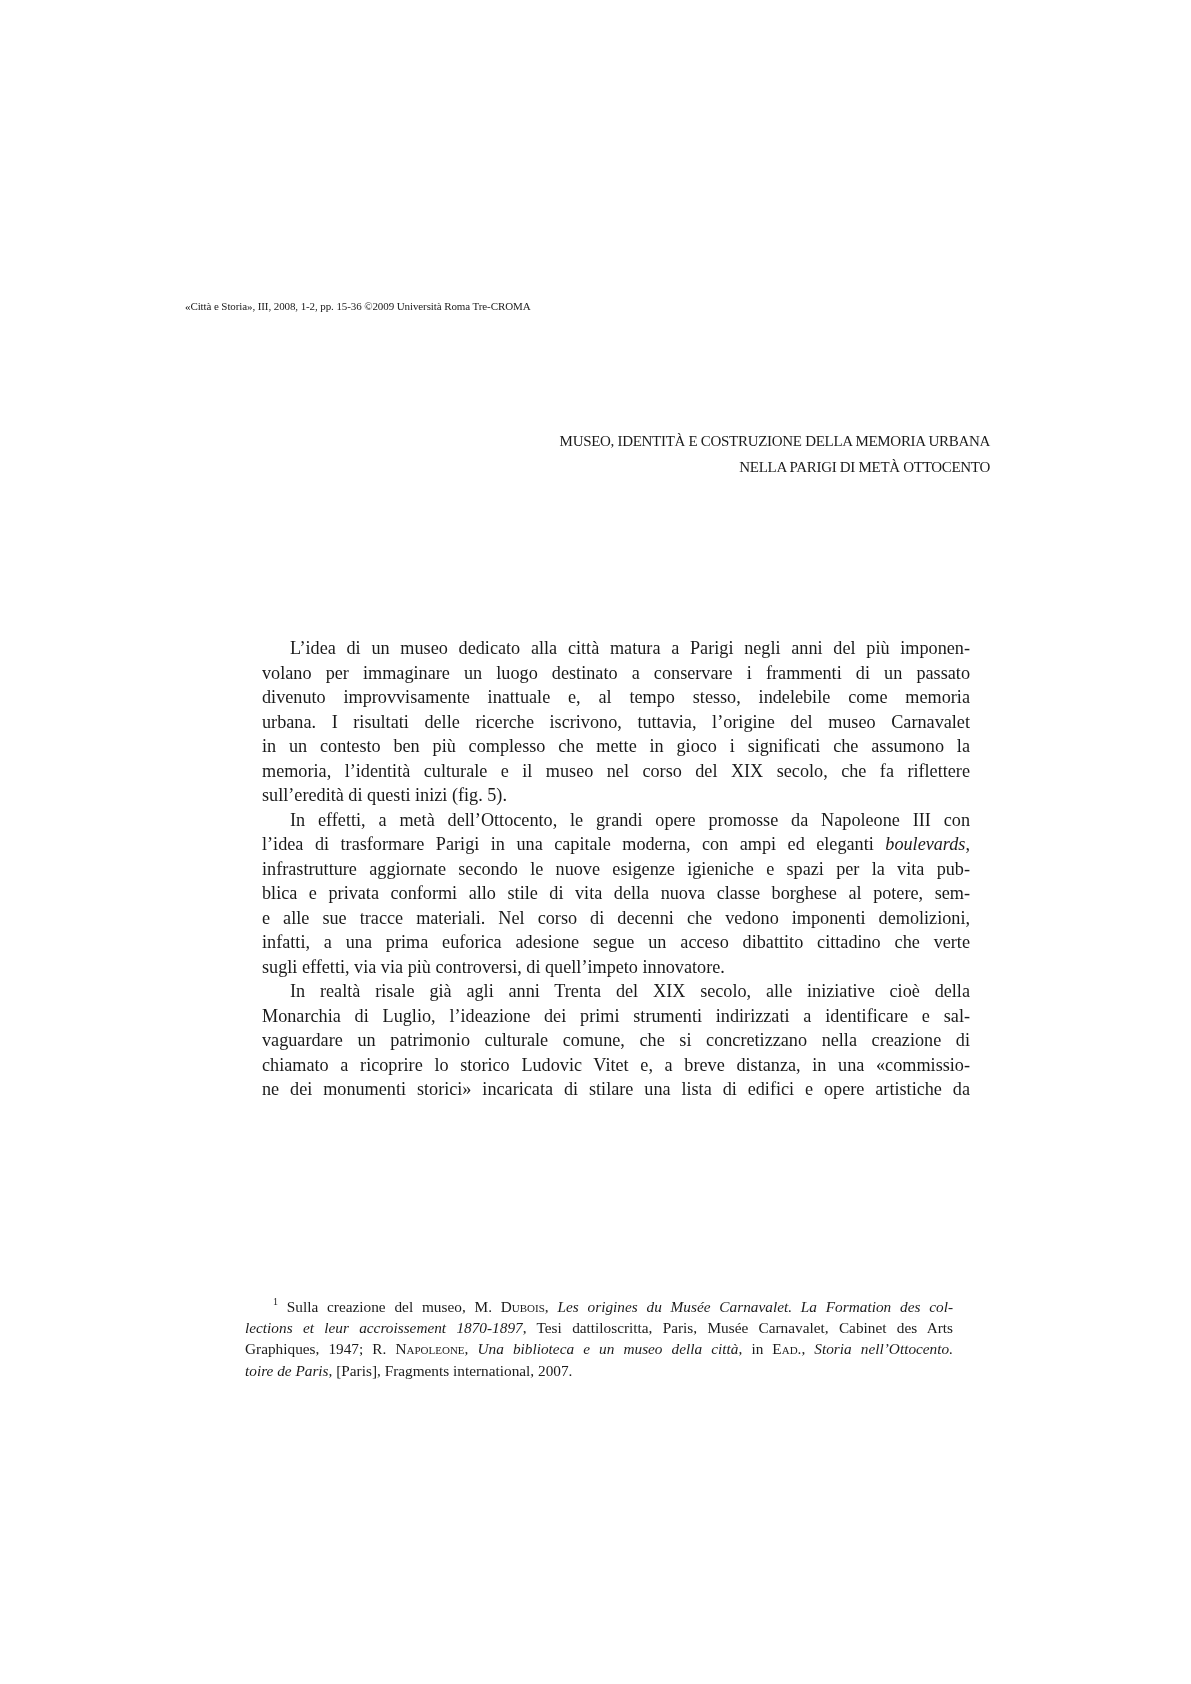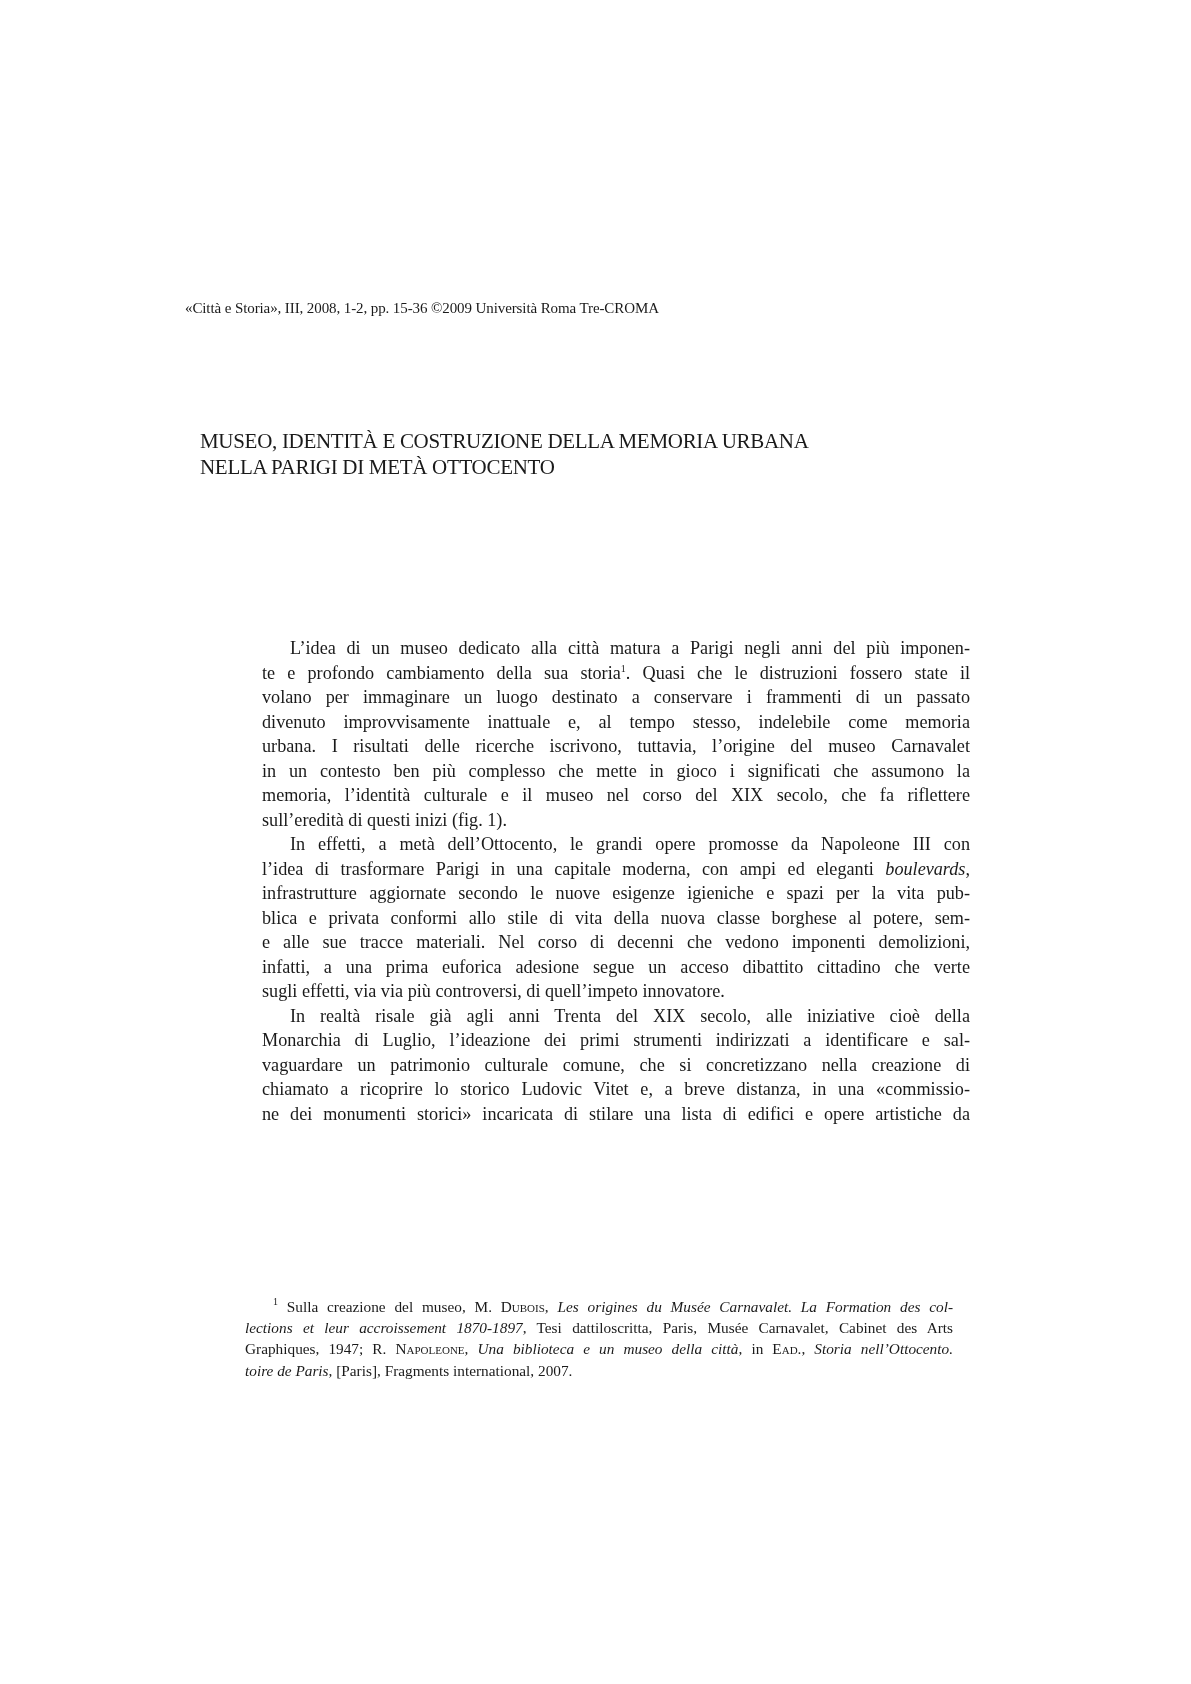--- a/index.html
+++ b/index.html
@@ -1,19 +1,19 @@
 <!DOCTYPE html>
 <html><head>
 <meta charset="utf-8">
 <style>
   html, body { margin:0; padding:0; background:#ffffff; }
   body { width:1191px; height:1684px; position:relative; overflow:hidden;
          font-family:"Liberation Serif","DejaVu Serif",serif; color:#1a1a1a; }
-  .header { position:absolute; left:185px; top:300px; font-size:15px; letter-spacing:-0.1px; white-space:nowrap;font-family:Liberation Serif, serif; }
-  .title { position:absolute; left:200px; width:790px; text-align:left; font-size:21px; letter-spacing:-0.3px; line-height:26px; }
+  .header { position:absolute; left:185px; top:300px; font-size:11px; letter-spacing:-0.1px; white-space:nowrap;font-family:Liberation Serif, serif; }
+  .title { position:absolute; left:200px; width:790px; text-align:right; font-size:15px; letter-spacing:-0.3px; line-height:26px; }
   .title .l1 { display:block; }
   .title .l2 { display:block; }
   .body { position:absolute; left:245px; width:708px; font-size:18.2px;margin-left:17px; }
   .line { display:block; height:24.5px; line-height:24.5px; text-align:justify; text-align-last:justify; white-space:nowrap; }
   .line.last { text-align-last:left; }
   .line.indent { padding-left:28px; }
   .line span.fill { display:block; text-align:justify; text-align-last:justify; white-space:normal; }
   sup { font-size:10px; vertical-align:7px; line-height:0; }
   .fn { position:absolute; left:245px; width:708px; font-size:15.3px;margin-top:13px; }
   .fn .line { height:21.2px; line-height:21.2px; }
@@ -30,38 +30,35 @@
   <span class="l2">NELLA PARIGI DI METÀ OTTOCENTO</span>
 </div>
 
 <div class="body" style="top:636px;">
 
   <div>
     <span class="line indent">
         <span class="fill">L’idea di un museo dedicato alla città matura a Parigi negli anni del più imponen-</span>
       </span>
     <span class="line">
-        <span class="fill"><span>te e profondo cambiamento della sua storia</span><sup>1</sup><span>. Quasi che le distruzioni fossero state il</span></span>
-      </span>
-    <span class="line">
         <span class="fill">volano per immaginare un luogo destinato a conservare i frammenti di un passato</span>
       </span>
     <span class="line">
         <span class="fill">divenuto improvvisamente inattuale e, al tempo stesso, indelebile come memoria</span>
       </span>
     <span class="line">
         <span class="fill">urbana. I risultati delle ricerche iscrivono, tuttavia, l’origine del museo Carnavalet</span>
       </span>
     <span class="line">
         <span class="fill">in un contesto ben più complesso che mette in gioco i significati che assumono la</span>
       </span>
     <span class="line">
         <span class="fill">memoria, l’identità culturale e il museo nel corso del XIX secolo, che fa riflettere</span>
       </span>
-    <span class="line last"><span>sull’eredità di questi inizi (fig. 1).</span></span>
+    <span class="line last"><span>sull’eredità di questi inizi (fig. 5).</span></span>
   </div>
 
   <div>
     <span class="line indent">
         <span class="fill">In effetti, a metà dell’Ottocento, le grandi opere promosse da Napoleone III con</span>
       </span>
     <span class="line">
         <span class="fill"><span>l’idea di trasformare Parigi in una capitale moderna, con ampi ed eleganti </span><i>boulevards</i><span>,</span></span>
       </span>
     <span class="line">

